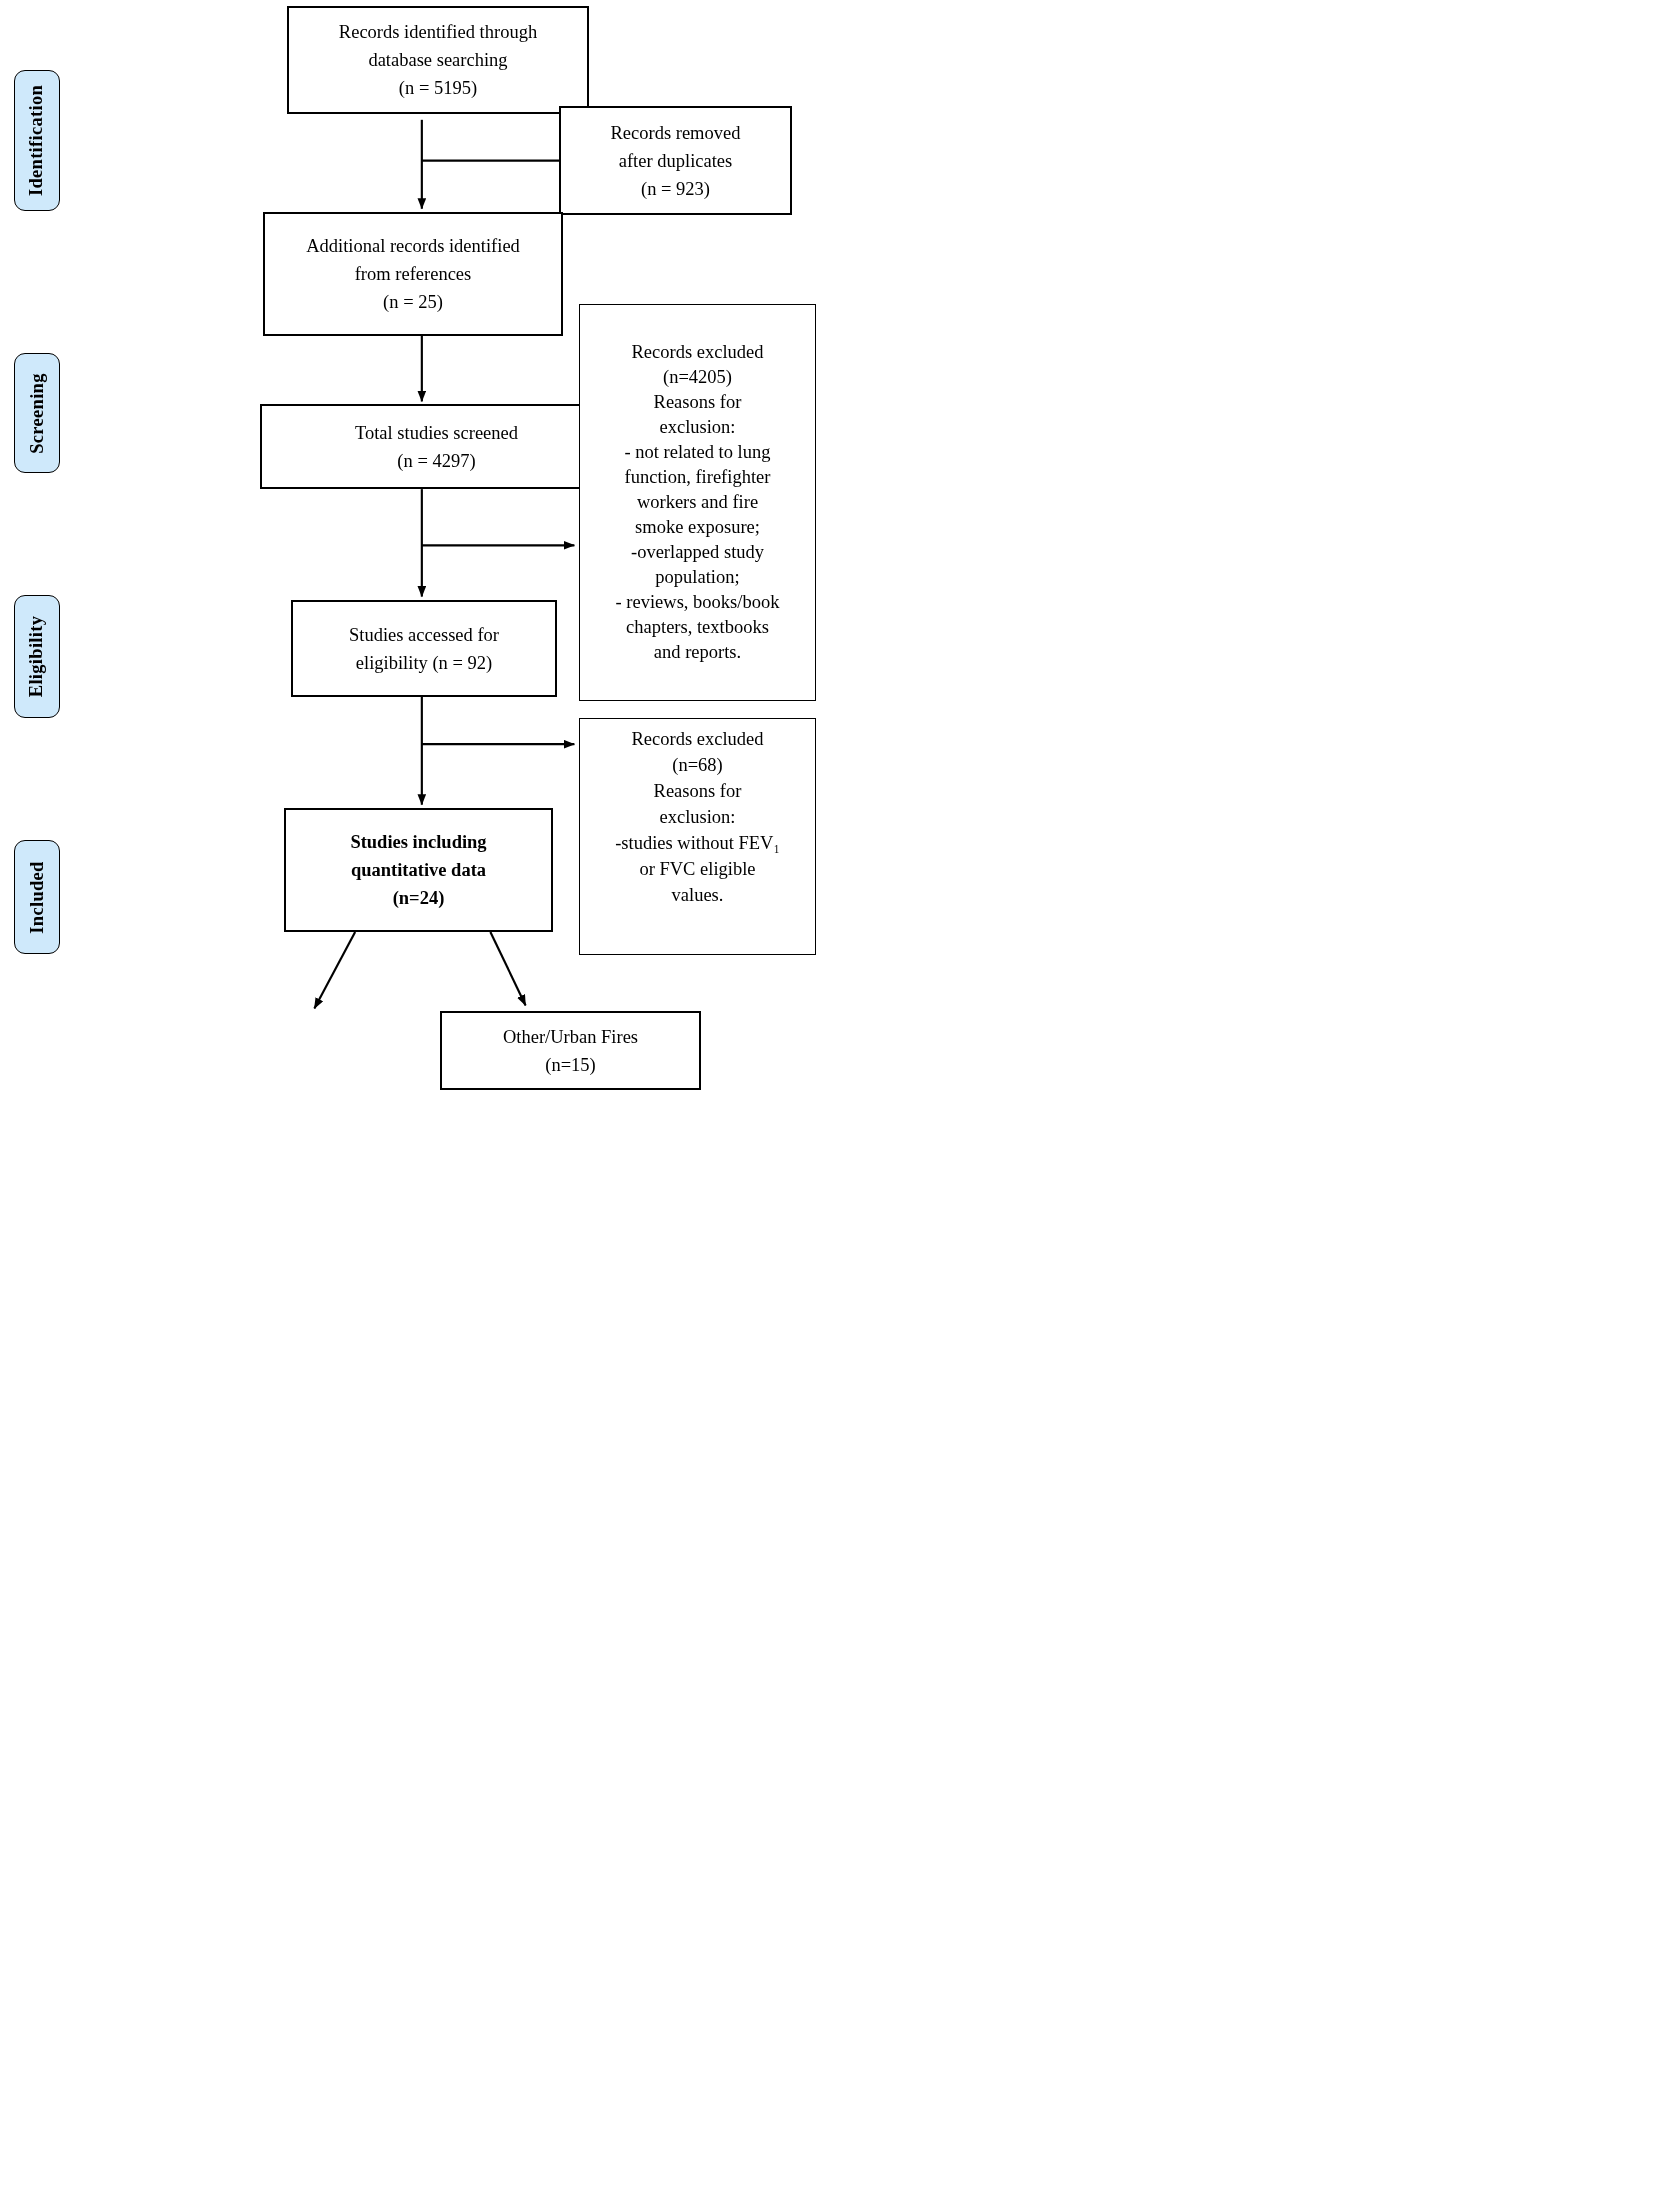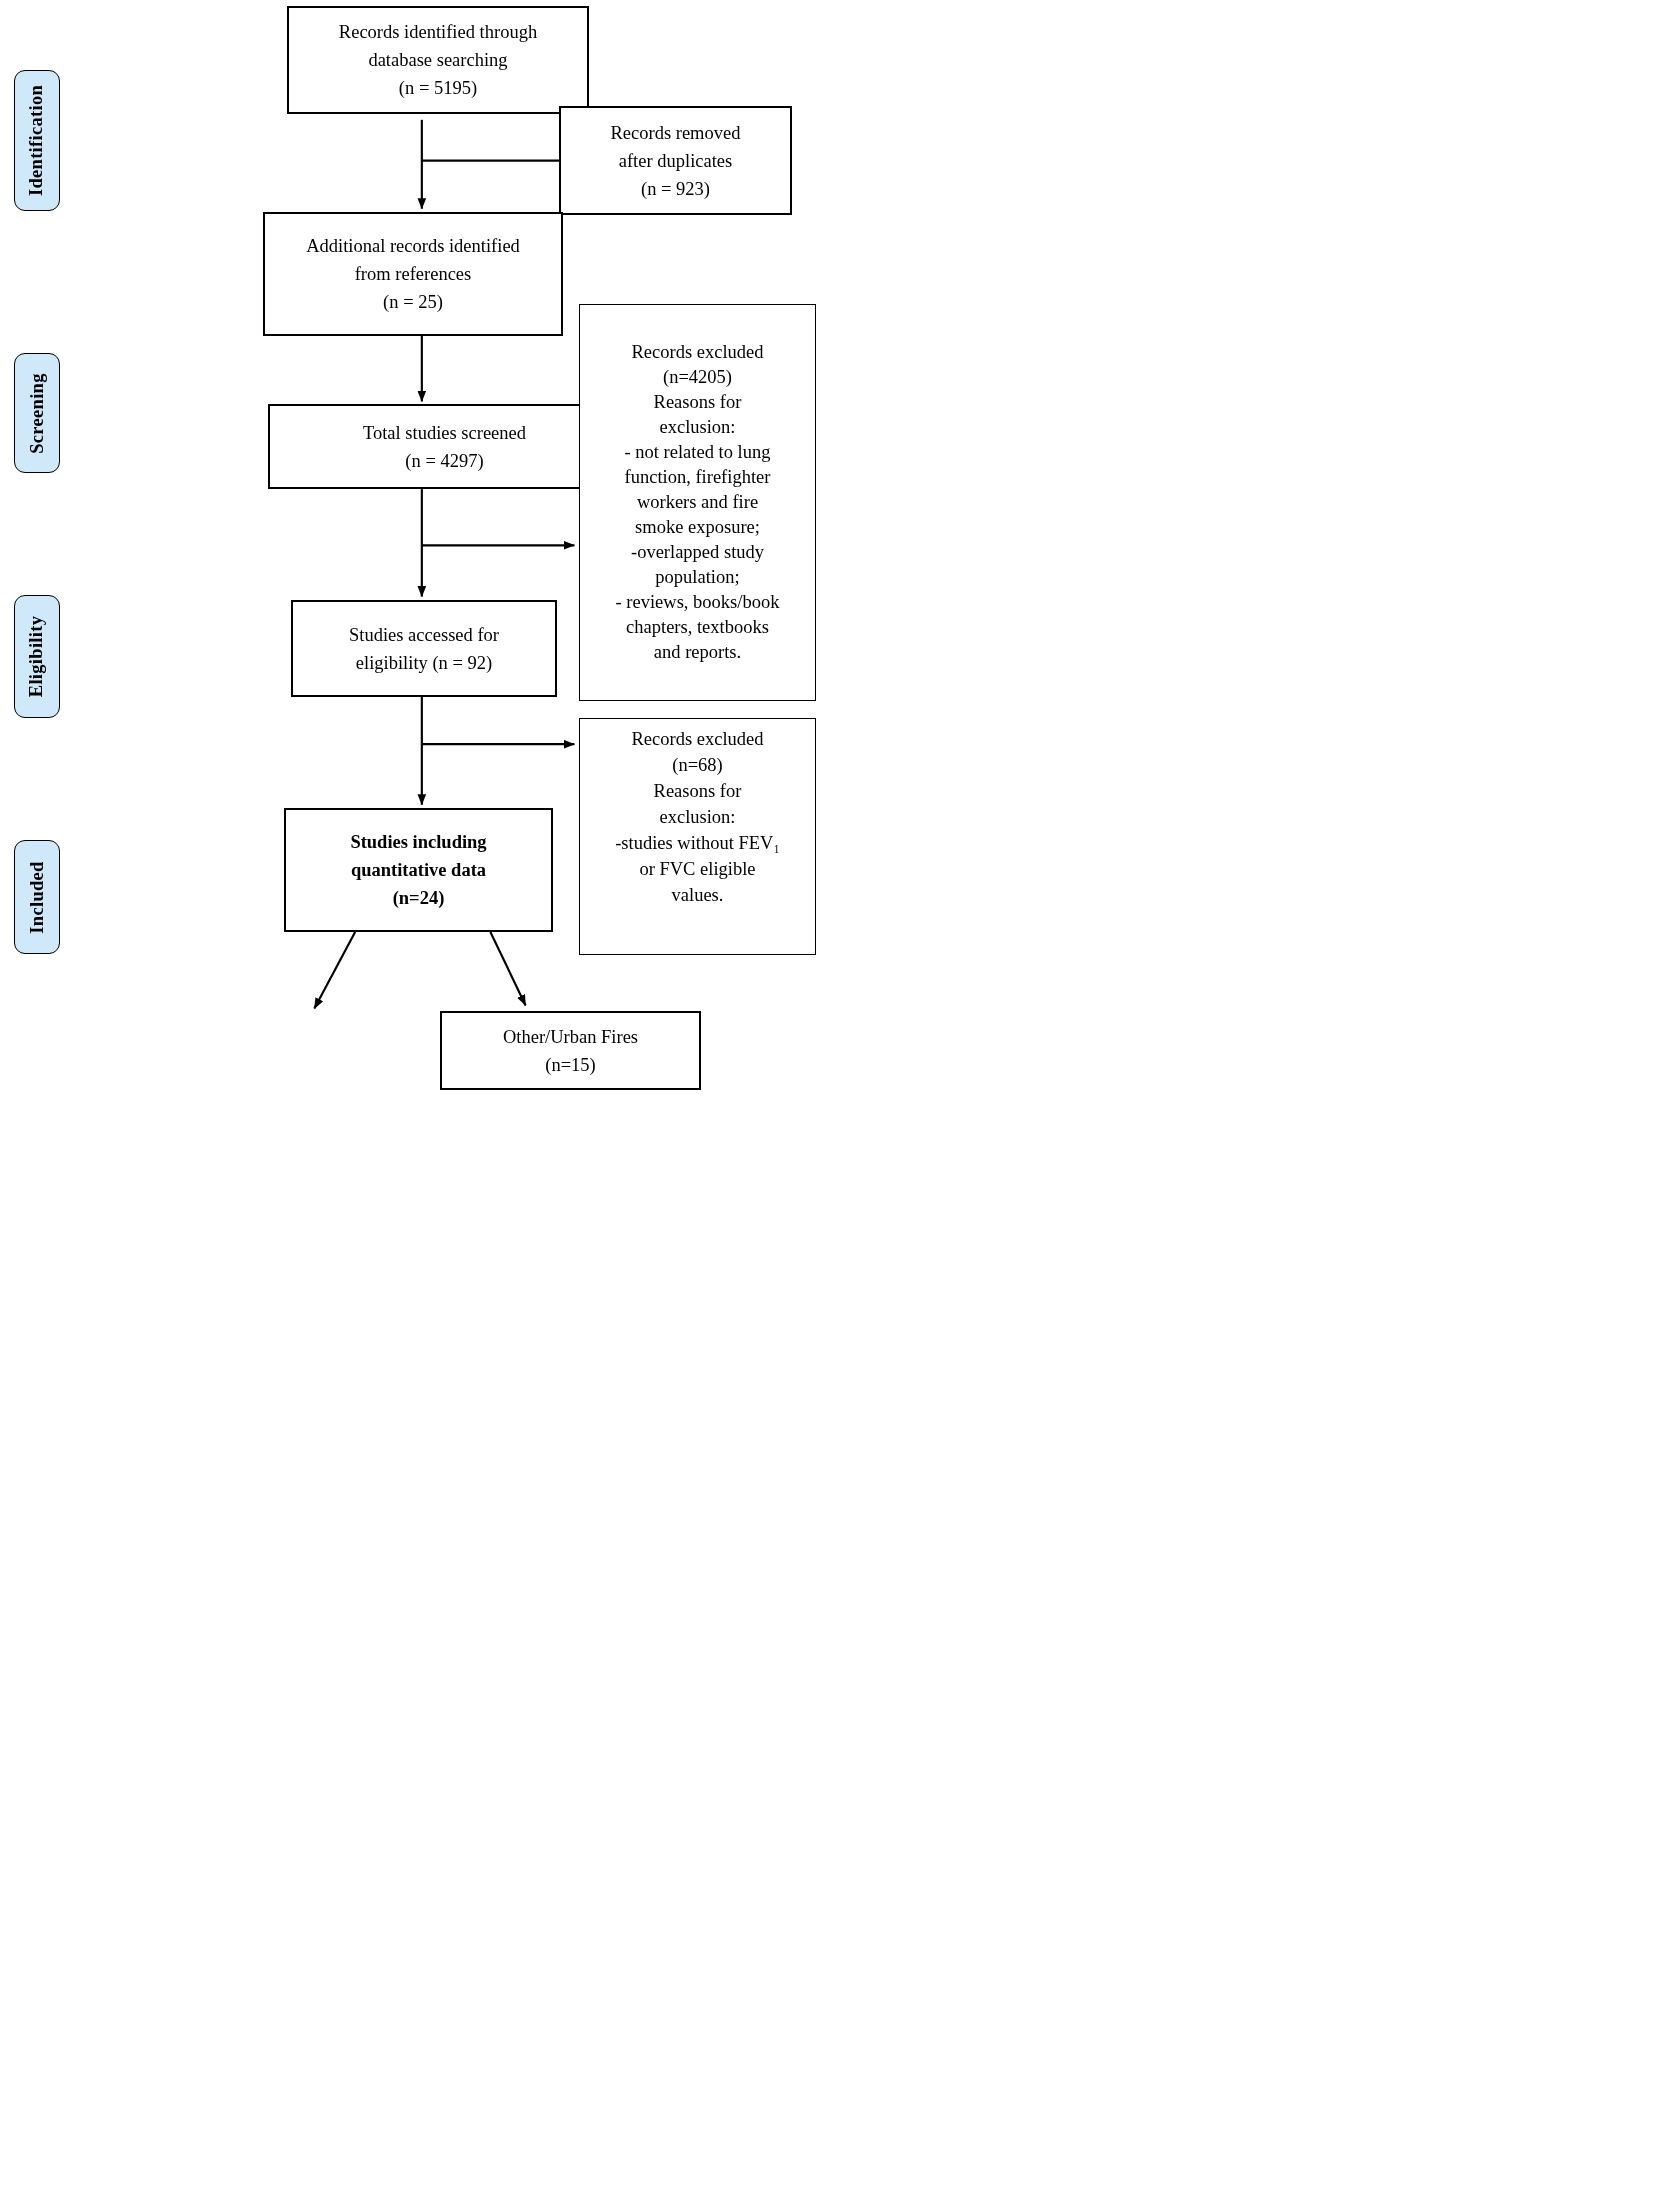--- a/index.html
+++ b/index.html
@@ -55,21 +55,21 @@
     line-height: 28px;
     width: 100%;
   }
   #box-excluded-screening { border-width: 1.9px; }
   #box-excluded-screening .btext { line-height: 25px; }
   #box-excluded-eligibility { border-width: 1.9px; align-items: flex-start; padding-top: 7.4px; }
   #box-excluded-eligibility .btext { line-height: 26px; }
   #box-identified        { left: 251px; top: 6px;   width: 302px; height: 108px; margin-left: 36px; }
   #box-duplicates        { left: 559px; top: 106px;  width: 233px; height: 109px; }
   #box-additional        { left: 263px; top: 212px;  width: 300px; height: 124px; }
-  #box-screened          { left: 268px; top: 404px;  width: 353px; height: 85px; }
+  #box-screened          { left: 260px; top: 404px;  width: 353px; height: 85px; }
   #box-excluded-screening{ left: 579px; top: 304px;  width: 237px; height: 397px; }
   #box-eligibility       { left: 291px; top: 600px;  width: 266px; height: 97px; }
   #box-excluded-eligibility { left: 579px; top: 718px; width: 237px; height: 237px; }
   #box-quantitative      { left: 284px; top: 808px; width: 269px; height: 124px; font-weight: bold; }
   #box-forest            { left: 144px; top: 1014px; width: 262px; height: 80px; }
   #box-other-urban       { left: 440px; top: 1011px; width: 261px; height: 79px; justify-content: center; }
   #stage-identification  { top: 70px;  height: 141px; }
   #stage-screening       { top: 353px;  height: 120px; }
   #stage-eligibility     { top: 595px;  height: 123px; }
   #stage-included        { top: 840px; height: 114px; }

